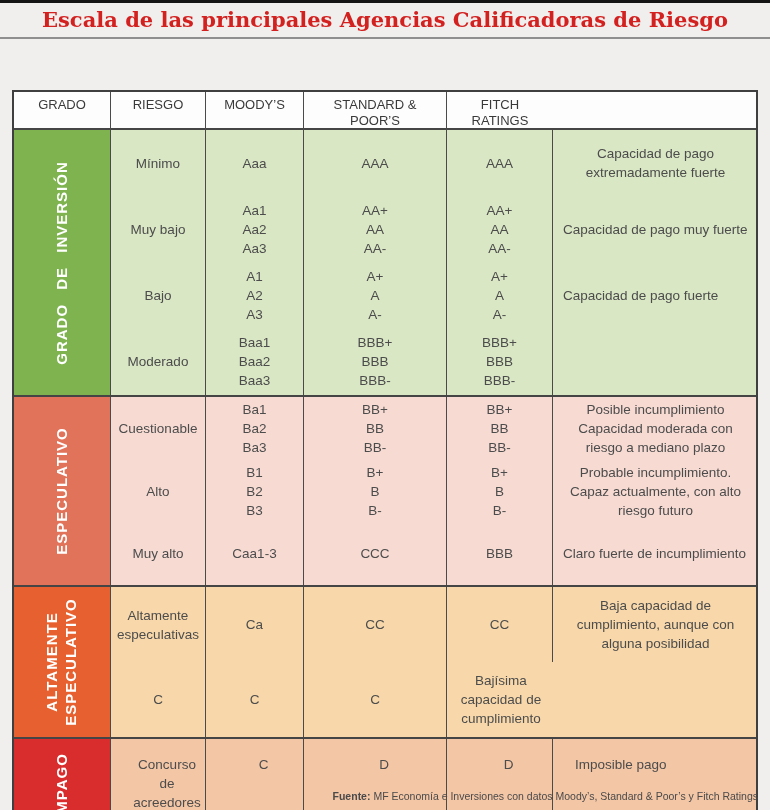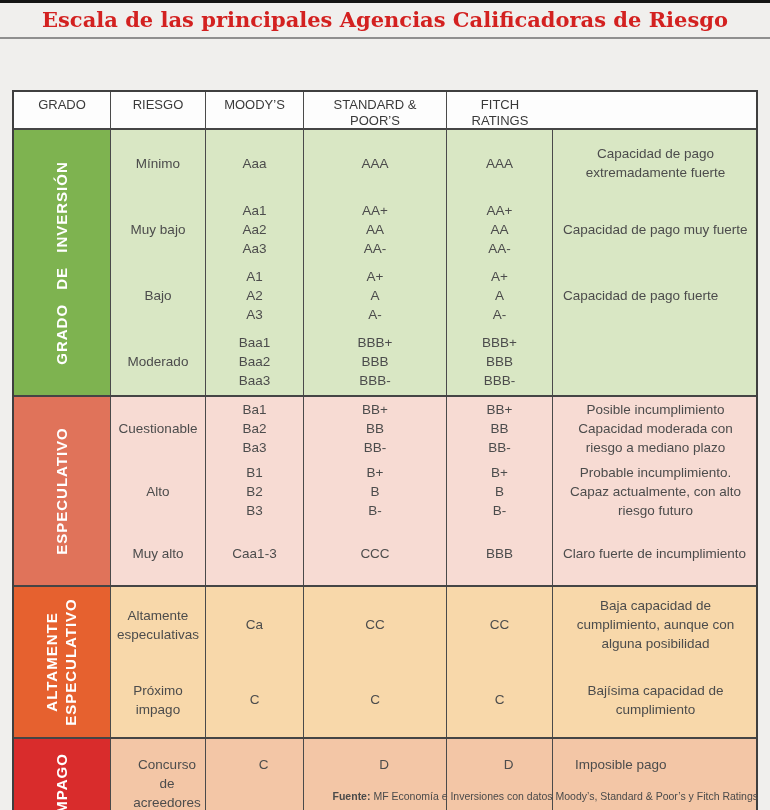--- a/index.html
+++ b/index.html
@@ -170,21 +170,20 @@
       </div>
       <div class="sec-body">
         <div class="group">
           <div class="cell">Altamente especulativas</div>
           <div class="cell">Ca</div>
           <div class="cell">CC</div>
           <div class="cell">CC</div>
           <div class="cell def">Baja capacidad de cumplimiento, aunque con alguna posibilidad</div>
         </div>
         <div class="group">
-          <div class="cell">Próximo impago</div>
           <div class="cell">C</div>
           <div class="cell">C</div>
           <div class="cell">C</div>
           <div class="cell def">Bajísima capacidad de cumplimiento</div>
         </div>
       </div>
     </section>
 
     <section class="sec sec3" style="background: rgb(243, 198, 166);">
       <div class="sidebar" style="background: rgb(217, 44, 44);">

